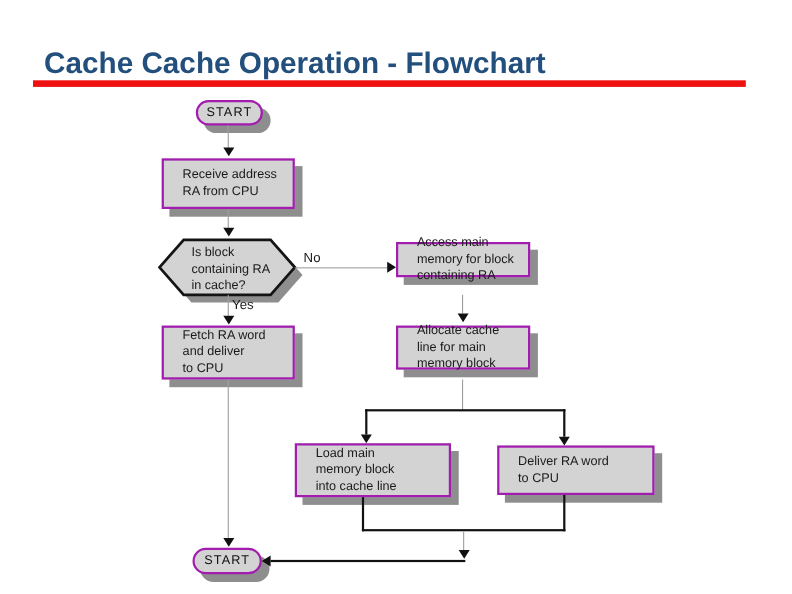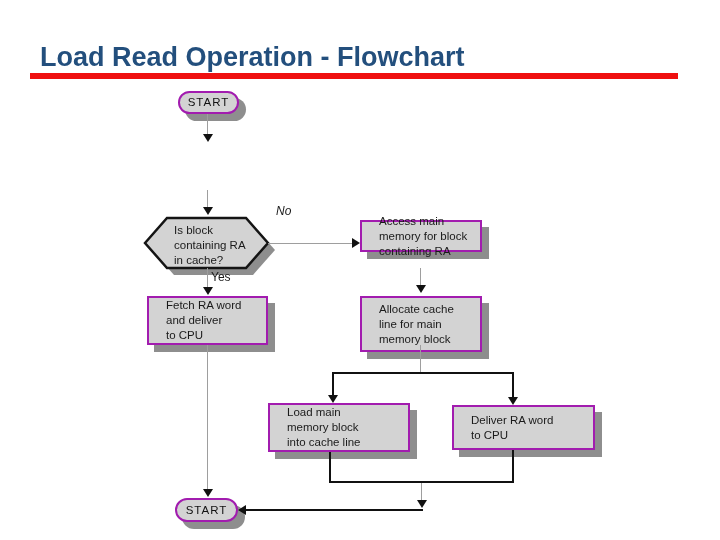--- a/index.html
+++ b/index.html
@@ -39,66 +39,68 @@
   .arr.down{border-left:5px solid transparent;border-right:5px solid transparent;border-top:8px solid #111;}
   .arr.right{border-top:5px solid transparent;border-bottom:5px solid transparent;border-left:8px solid #111;}
   .arr.left{border-top:5px solid transparent;border-bottom:5px solid transparent;border-right:8px solid #111;}
   .edge-label{position:absolute;font-size:12px;color:#1a1a1a;}
 </style>
 </head>
 <body>
 
 <div id="slide">
 
-  <div class="title">Load Read Operation - Flowchart</div>
+  <div class="title">Cache Cache Operation - Flowchart</div>
   <div class="title-rule"></div>
 
   <div class="node pill" style="left:178px;top:91px;width:61px;height:23px;">START</div>
 
+  <div class="node" style="left:147px;top:144px;width:121px;height:46px;">Receive address
+RA from CPU</div>
 
   <div class="hex-wrap">
     <svg width="134" height="64" viewBox="0 0 134 64">
       <polygon points="9,34 31,9 110,9 132,34 110,59 31,59" fill="#8E8E8E"></polygon>
       <polygon points="2,27 24,2 103,2 125,27 103,52 24,52" fill="#D3D3D3" stroke="#141414" stroke-width="2.5"></polygon>
     </svg>
   </div>
   <div class="hex-label">Is block
 containing RA
 in cache?</div>
 
   <div class="node" style="left:360px;top:220px;width:122px;height:32px;">Access main
 memory for block
 containing RA</div>
 
   <div class="node" style="left:147px;top:296px;width:121px;height:49px;">Fetch RA word
 and deliver
 to CPU</div>
 
-  <div class="node" style="left:360px;top:296px;width:122px;height:56px;">Allocate cache
+  <div class="node" style="left:360px;top:296px;width:122px;height:40px;">Allocate cache
 line for main
 memory block</div>
 
   <div class="node" style="left:268px;top:403px;width:142px;height:49px;">Load main
 memory block
 into cache line</div>
 
   <div class="node" style="left:452px;top:405px;width:143px;height:45px;">Deliver RA word
 to CPU</div>
 
   <div class="node pill" style="left:175px;top:498px;width:63px;height:24px;">START</div>
 
   <div class="vline gray" style="left:207px;top:114px;height:21px;"></div>
   <div class="arr down" style="left:203px;top:134px;"></div>
 
   <div class="vline gray" style="left:207px;top:190px;height:17px;"></div>
   <div class="arr down" style="left:203px;top:207px;"></div>
 
   <div class="hline gray" style="left:268px;top:243px;width:85px;"></div>
   <div class="arr right" style="left:352px;top:238px;"></div>
-  <div class="edge-label" style="left:276px;top:204px;font-style:italic;">No</div>
+  <div class="edge-label" style="left:276px;top:227px;">No</div>
 
   <div class="vline gray" style="left:207px;top:268px;height:19px;"></div>
   <div class="arr down" style="left:203px;top:287px;"></div>
   <div class="edge-label" style="left:211px;top:270px;">Yes</div>
 
   <div class="vline gray" style="left:420px;top:268px;height:17px;"></div>
   <div class="arr down" style="left:416px;top:285px;"></div>
 
   <div class="vline gray" style="left:420px;top:345px;height:28px;"></div>
   <div class="hline black" style="left:332px;top:372px;width:182px;"></div>

